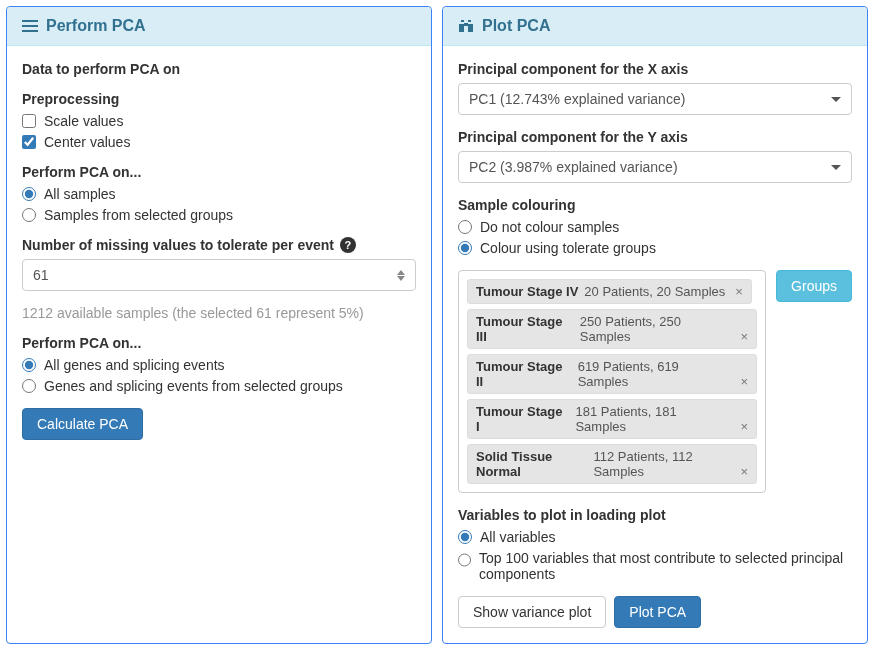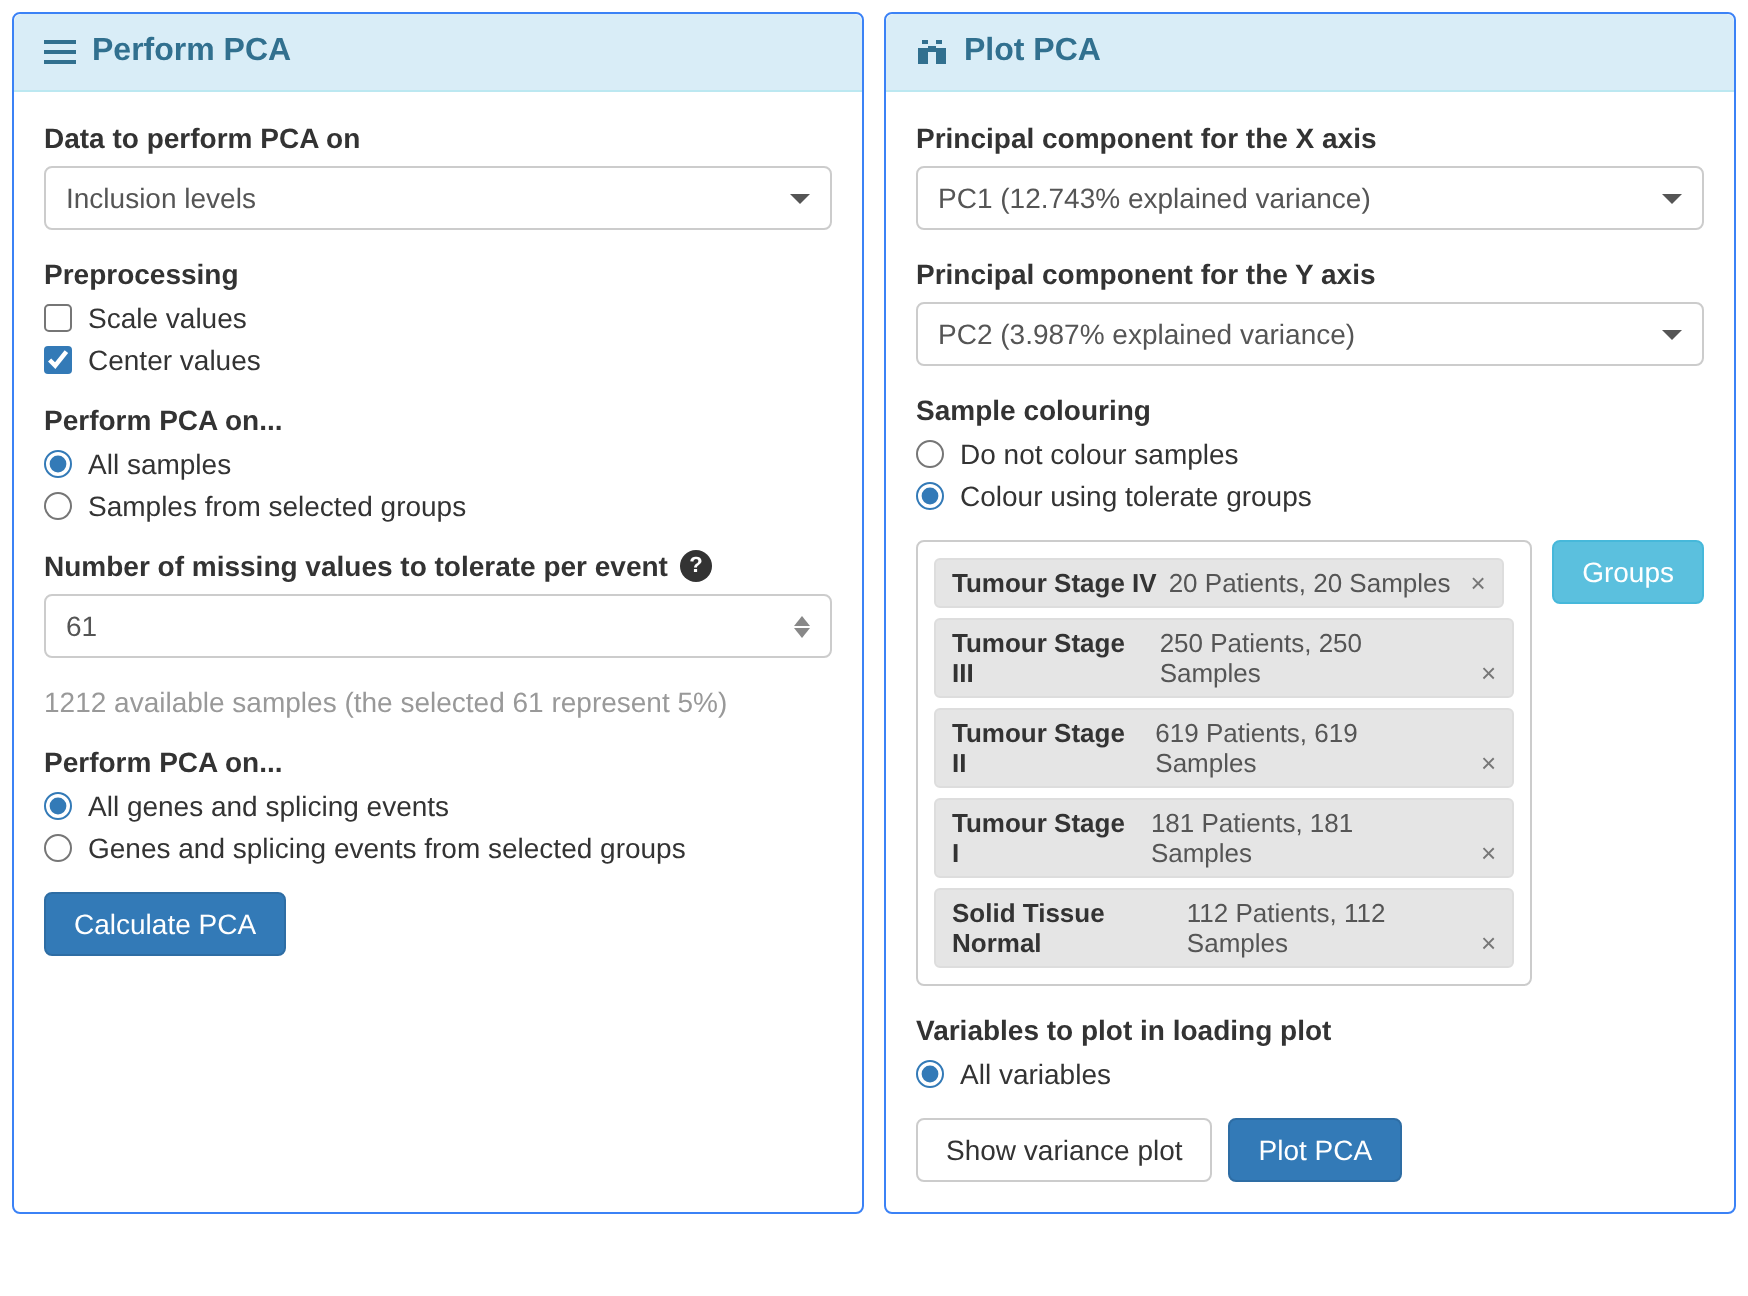--- a/index.html
+++ b/index.html
@@ -169,24 +169,20 @@
     <div class="panel-header">
       <svg class="icon-svg" viewBox="0 0 16 16">
           <path d="M0 2h16v2H0zM0 7h16v2H0zM0 12h16v2H0z"></path>
         </svg>
       <span>Perform PCA</span>
     </div>
     <div class="panel-body">
 
       <div class="form-group">
         <label class="form-label">Data to perform PCA on</label>
-        <div class="select-control">
-          <span>Inclusion levels</span>
-          <span class="caret"></span>
-        </div>
       </div>
 
       <div class="form-group">
         <label class="form-label">Preprocessing</label>
         <div class="checkbox-row">
           <input type="checkbox" style="">
           <span>Scale values</span>
         </div>
         <div class="checkbox-row">
           <input type="checkbox" checked="" style="">
@@ -306,20 +302,24 @@
         </div>
         <button class="btn btn-info">Groups</button>
       </div>
 
       <div class="form-group">
         <label class="form-label">Variables to plot in loading plot</label>
         <div class="radio-row">
           <input type="radio" name="vars" checked="" style="">
           <span>All variables</span>
         </div>
+        <div class="radio-row" style="align-items:flex-start">
+          <input type="radio" name="vars" style="margin-top: 3px;">
+          <span>Top 100 variables that most contribute to selected principal components</span>
+        </div>
       </div>
 
       <div class="button-row">
         <button class="btn btn-default">Show variance plot</button>
         <button class="btn btn-primary">Plot PCA</button>
       </div>
 
     </div>
   </div>
 

